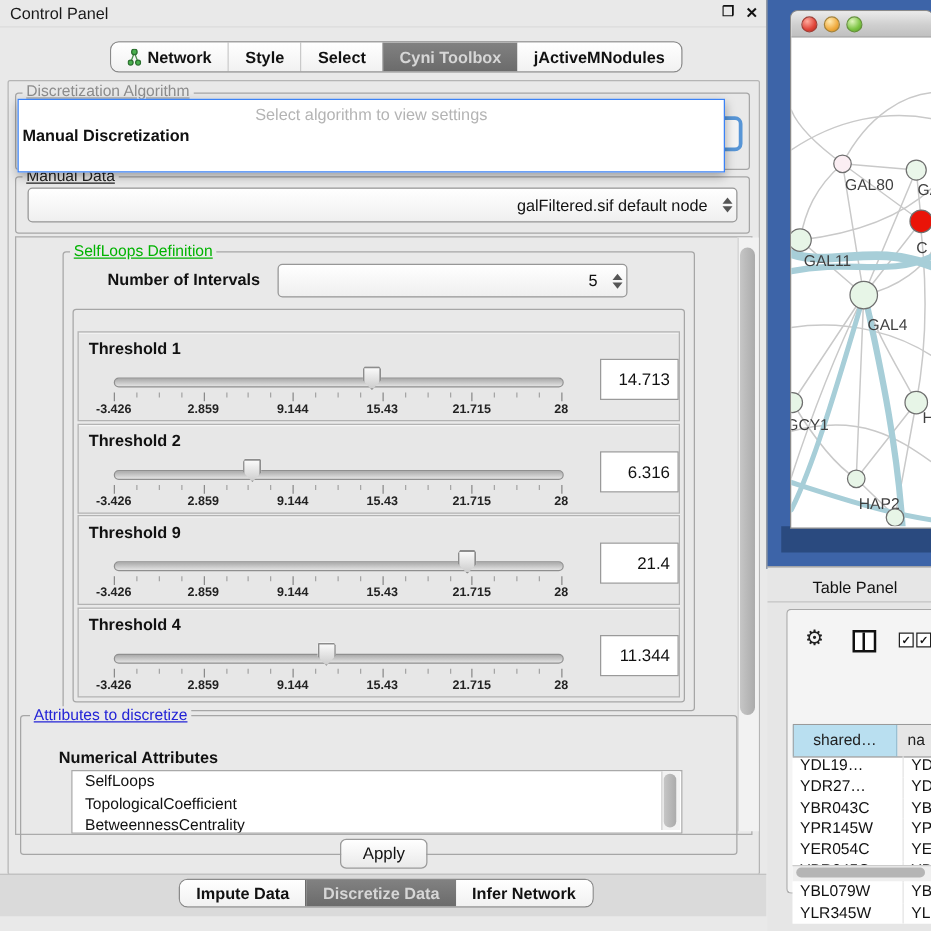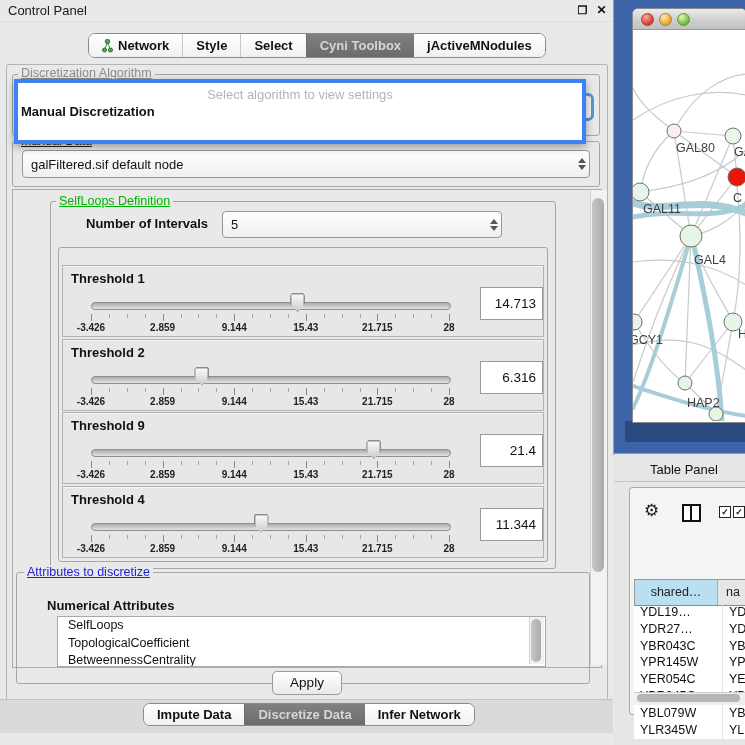--- a/index.html
+++ b/index.html
@@ -32,28 +32,28 @@
   .groupbox{position:absolute;border:1px solid #a6a6a6;border-radius:3px;}
   .grouptitle{position:absolute;font-size:12.5px;background:#e9e9e9;padding:0 3px;white-space:nowrap;text-decoration:underline;}
 
   #algo-group{left:12px;top:74px;width:586px;height:60px;}
   #algo-title{left:18px;top:66px;color:#8d8d8d;}
   #algo-focus-ring{left:556px;top:93px;width:32px;height:22px;border:3px solid #5795d6;
                    border-radius:6px;background:#f4f4f4;z-index:4;}
 
   
   #algo-popup{left:14px;top:79px;width:564px;height:57px;background:#ffffff;
-              border:4px solid #3b82f6;box-shadow:0 3px 8px rgba(0,0,0,.35);z-index:10;}
+              border:1px solid #3b82f6;box-shadow:0 3px 8px rgba(0,0,0,.35);z-index:10;}
   #popup-hint{left:0;top:4px;width:100%;text-align:center;color:#b4b4b4;font-size:13px;}
   .popup-item{position:absolute;left:3px;font-size:13px;color:#111;white-space:nowrap;}
 
   #tabledata-group{left:12px;top:141px;width:586px;height:44px;}
   #tabledata-title{left:18px;top:134px;color:#222;}
   .combo{position:absolute;background:linear-gradient(#ffffff,#efefef);border:1px solid #979797;
-         border-radius:4px;font-size:13px;color:#111;display:flex;align-items:center;}
+         border-radius:4px;font-size:13px;color:#111;display:flex;align-items:center;text-align:right;}
   .combo .val{flex:1;padding:0 8px;white-space:nowrap;overflow:hidden;}
   .stepper{width:15px;height:100%;display:flex;flex-direction:column;align-items:center;
            justify-content:center;gap:2px;}
   .tri-up{width:0;height:0;border-left:4px solid transparent;border-right:4px solid transparent;
           border-bottom:5px solid #555;}
   .tri-down{width:0;height:0;border-left:4px solid transparent;border-right:4px solid transparent;
             border-top:5px solid #555;}
   #tabledata-combo{left:22px;top:150px;width:566px;height:26px;}
 
   

